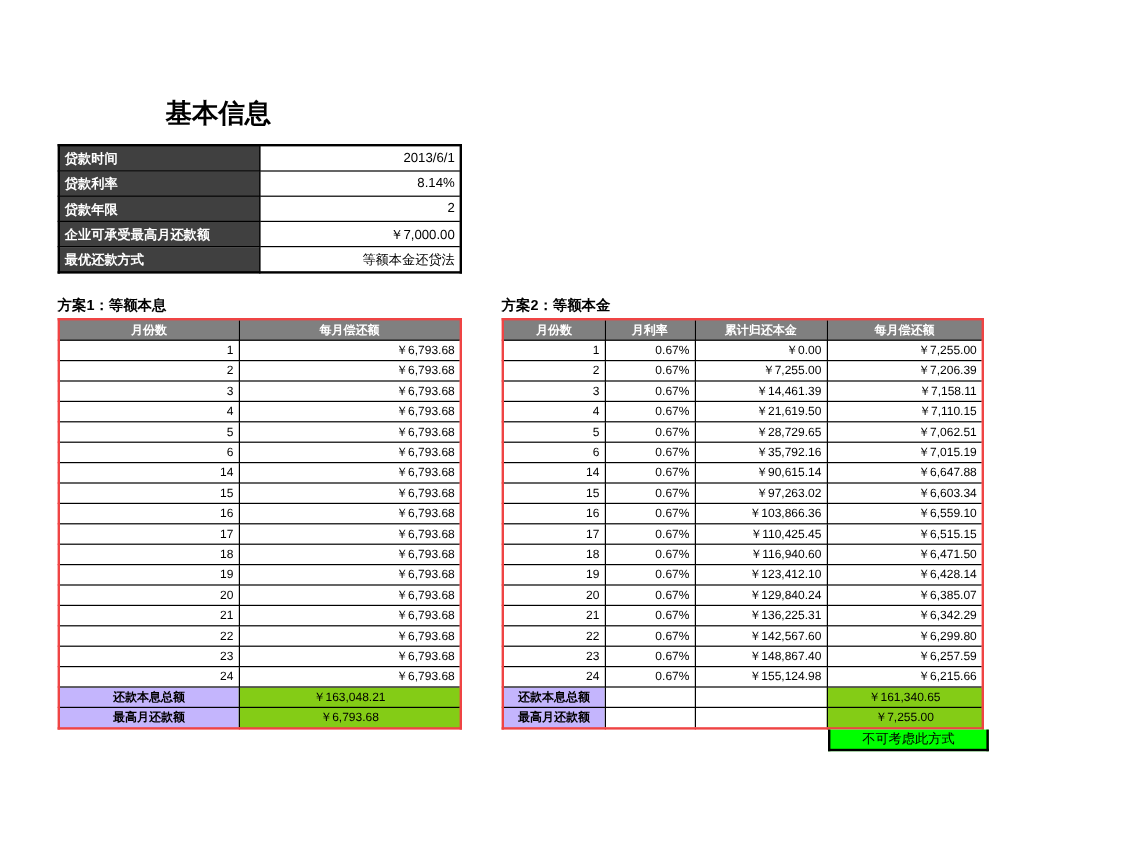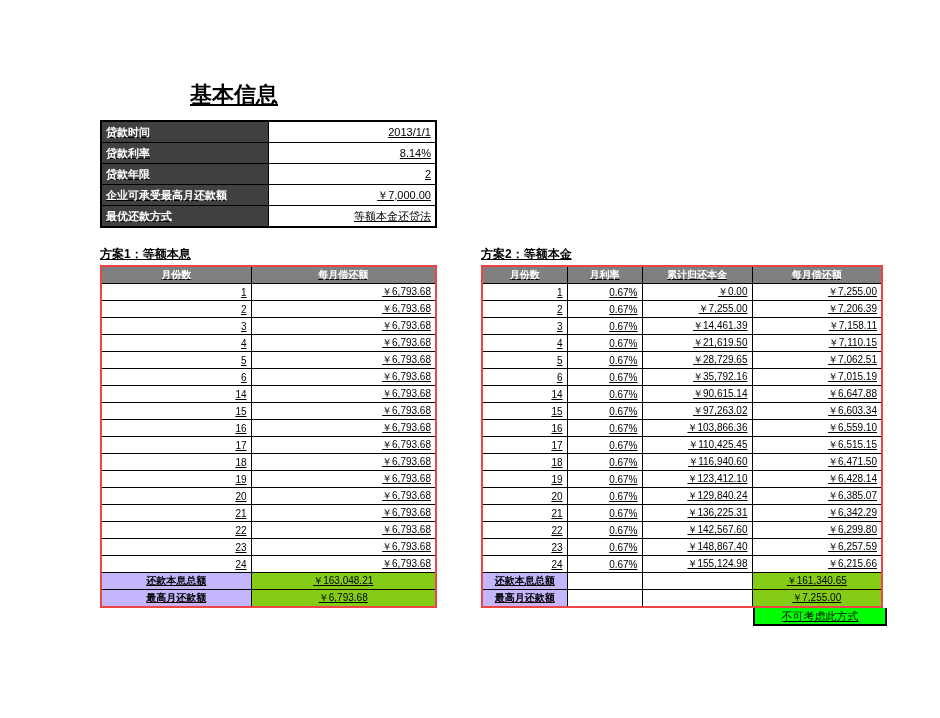--- a/index.html
+++ b/index.html
@@ -3,23 +3,22 @@
 <meta charset="utf-8">
 <style>
   body{
     margin:0;
     background:#fff;
     font-family:"SimSun","宋体",sans-serif;
     font-size:11px;
     color:#000;
   }
   .page{
-    padding:80px 0 40px 100px;
+    padding:80px 0 40px 48px;
     width:840px;
-    text-decoration:underline;
   }
   h1{
     font-size:22px;
     font-weight:bold;
     margin:0 0 10px 90px;
     font-family:"SimSun","宋体",serif;
   }
   
   table.info{
     border-collapse:collapse;
@@ -38,21 +37,21 @@
     width:158px;
     text-align:left;
   }
   table.info td.val{
     width:158px;
     text-align:right;
   }
   
   .plans{
     display:flex;
-    gap:44px;
+    gap:33px;
     align-items:flex-start;
   }
   .plan-title{
     font-weight:bold;
     font-size:12px;
     margin-bottom:2px;
   }
   table.sched{
     border-collapse:collapse;
     border:2px solid #ef4444;
@@ -110,21 +109,21 @@
 </head>
 <body>
 
 <div class="page">
   <h1>基本信息</h1>
 
   <table class="info">
     <tbody id="info-body">
         <tr>
           <td class="lab">贷款时间</td>
-          <td class="val">2013/1/1</td>
+          <td class="val">2013/6/1</td>
         </tr>
         <tr>
           <td class="lab">贷款利率</td>
           <td class="val">8.14%</td>
         </tr>
         <tr>
           <td class="lab">贷款年限</td>
           <td class="val">2</td>
         </tr>
         <tr>

